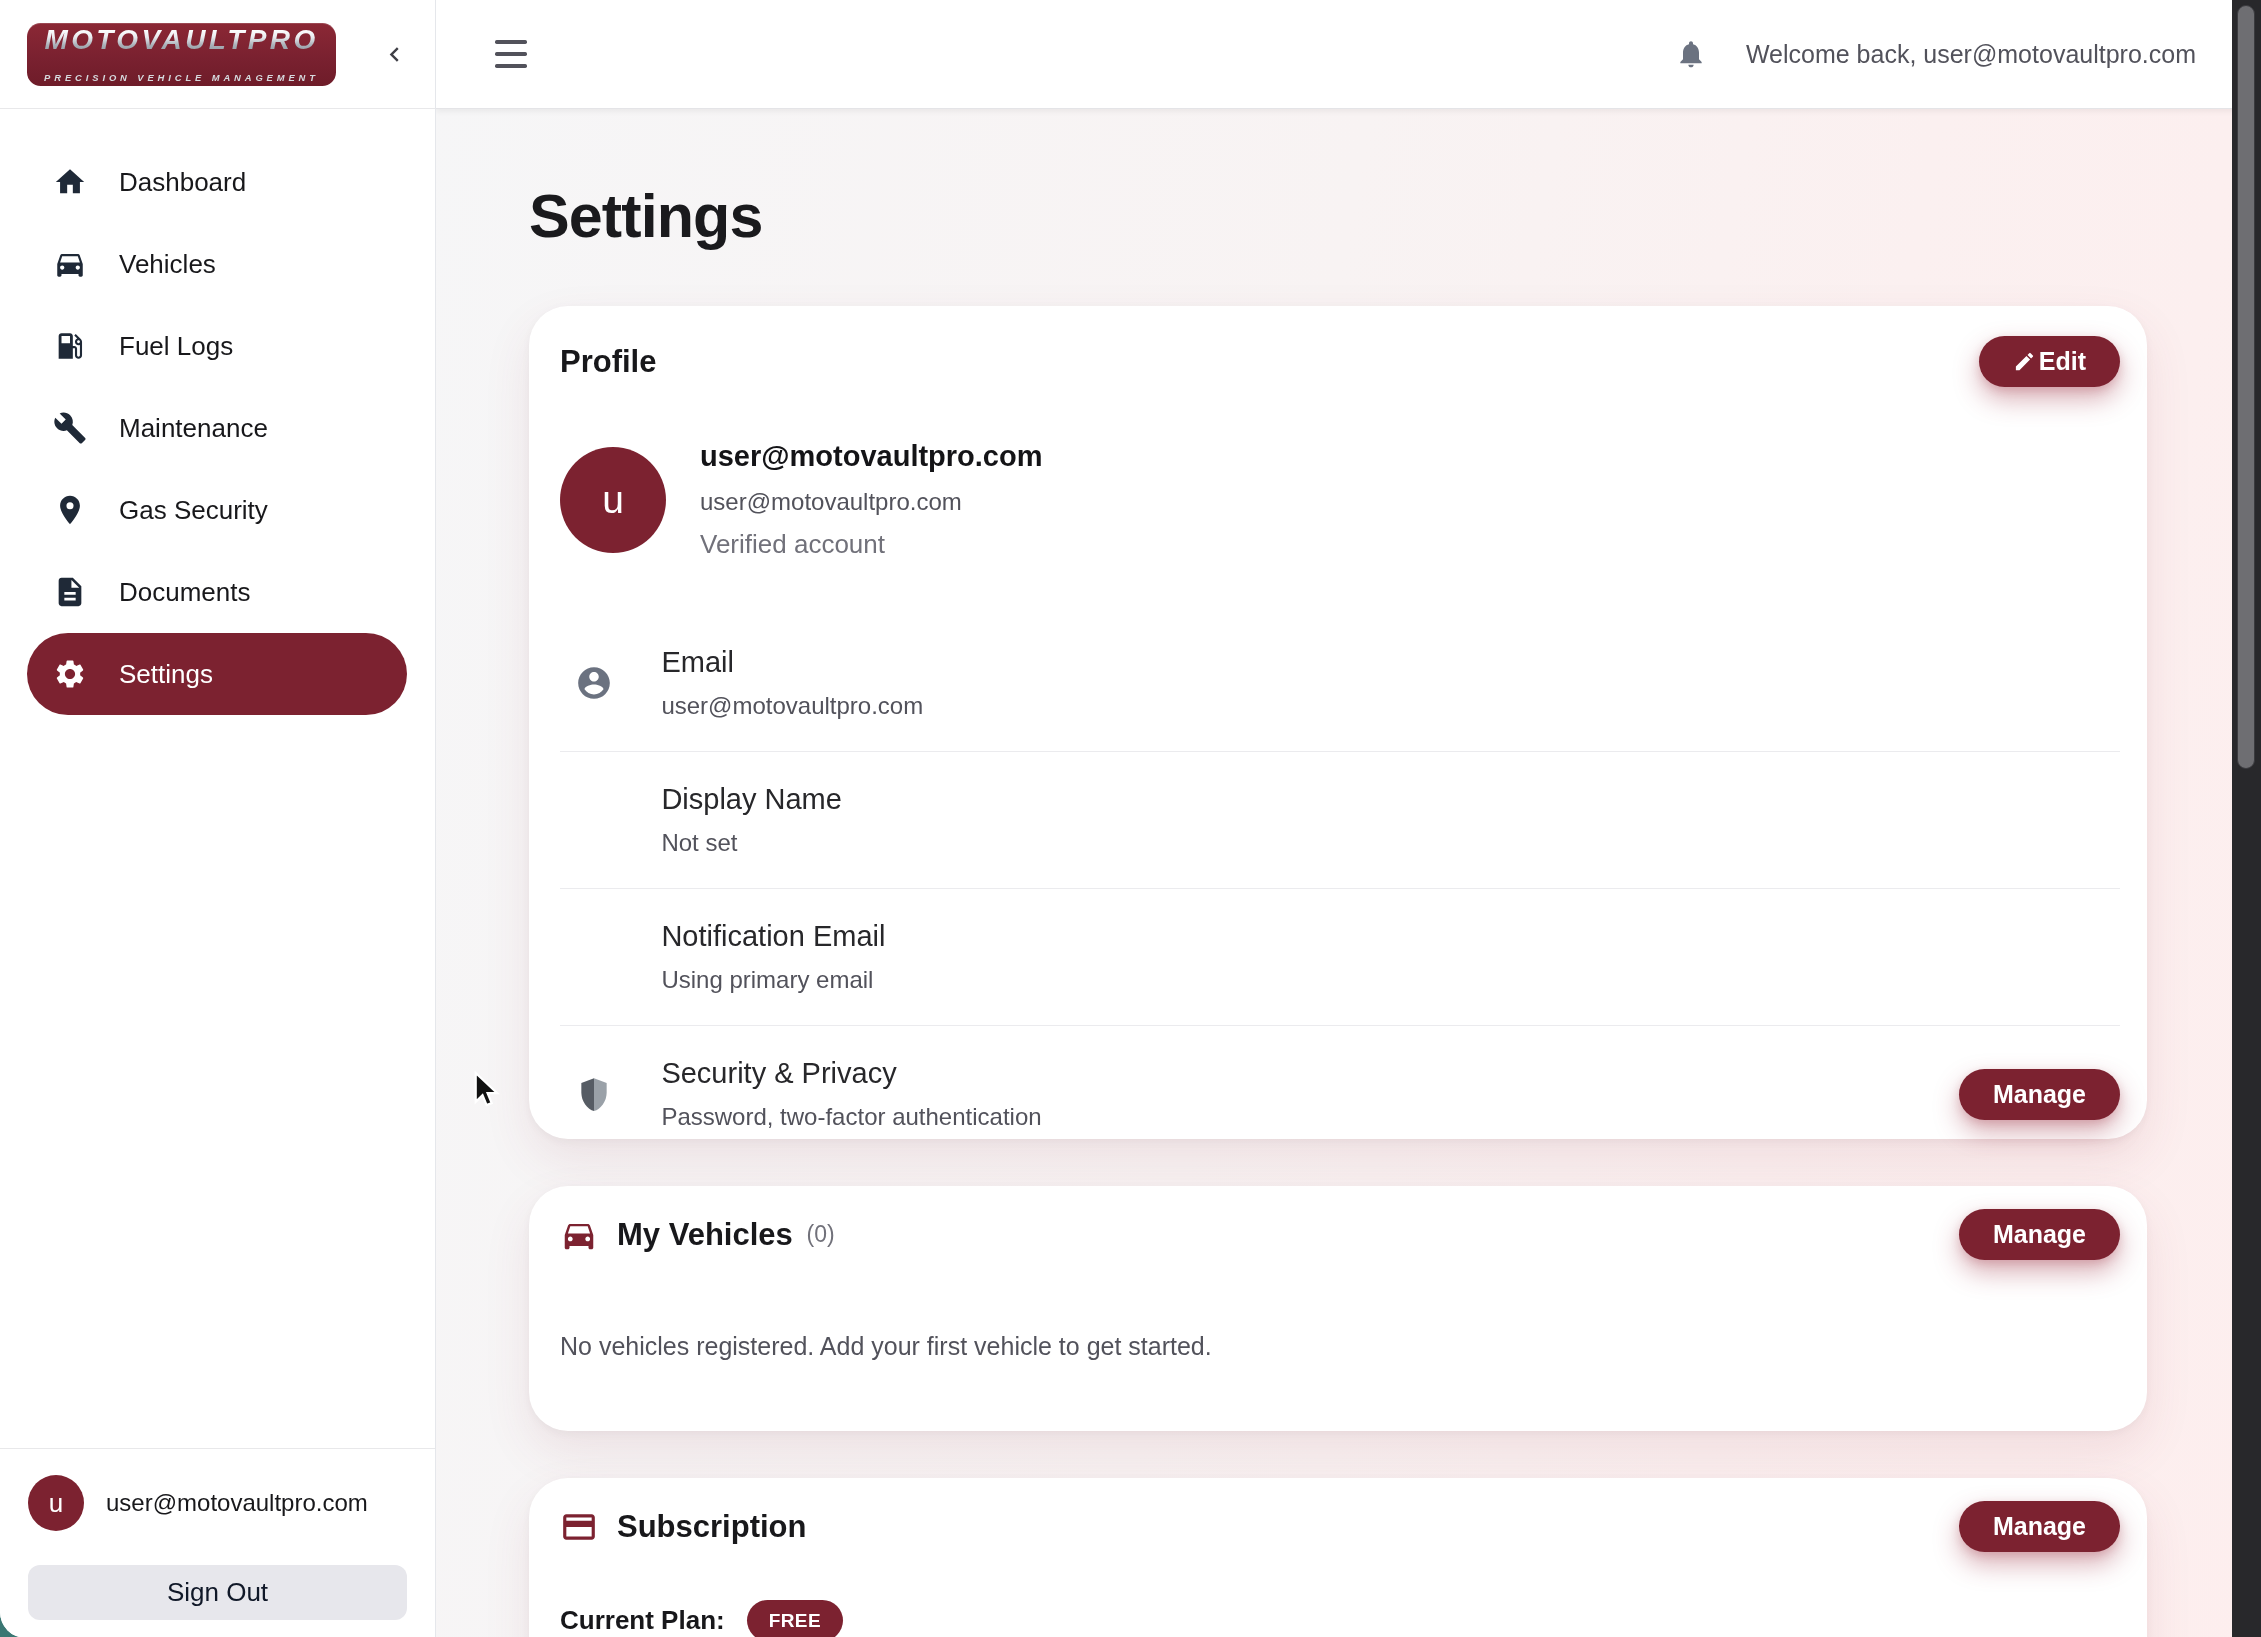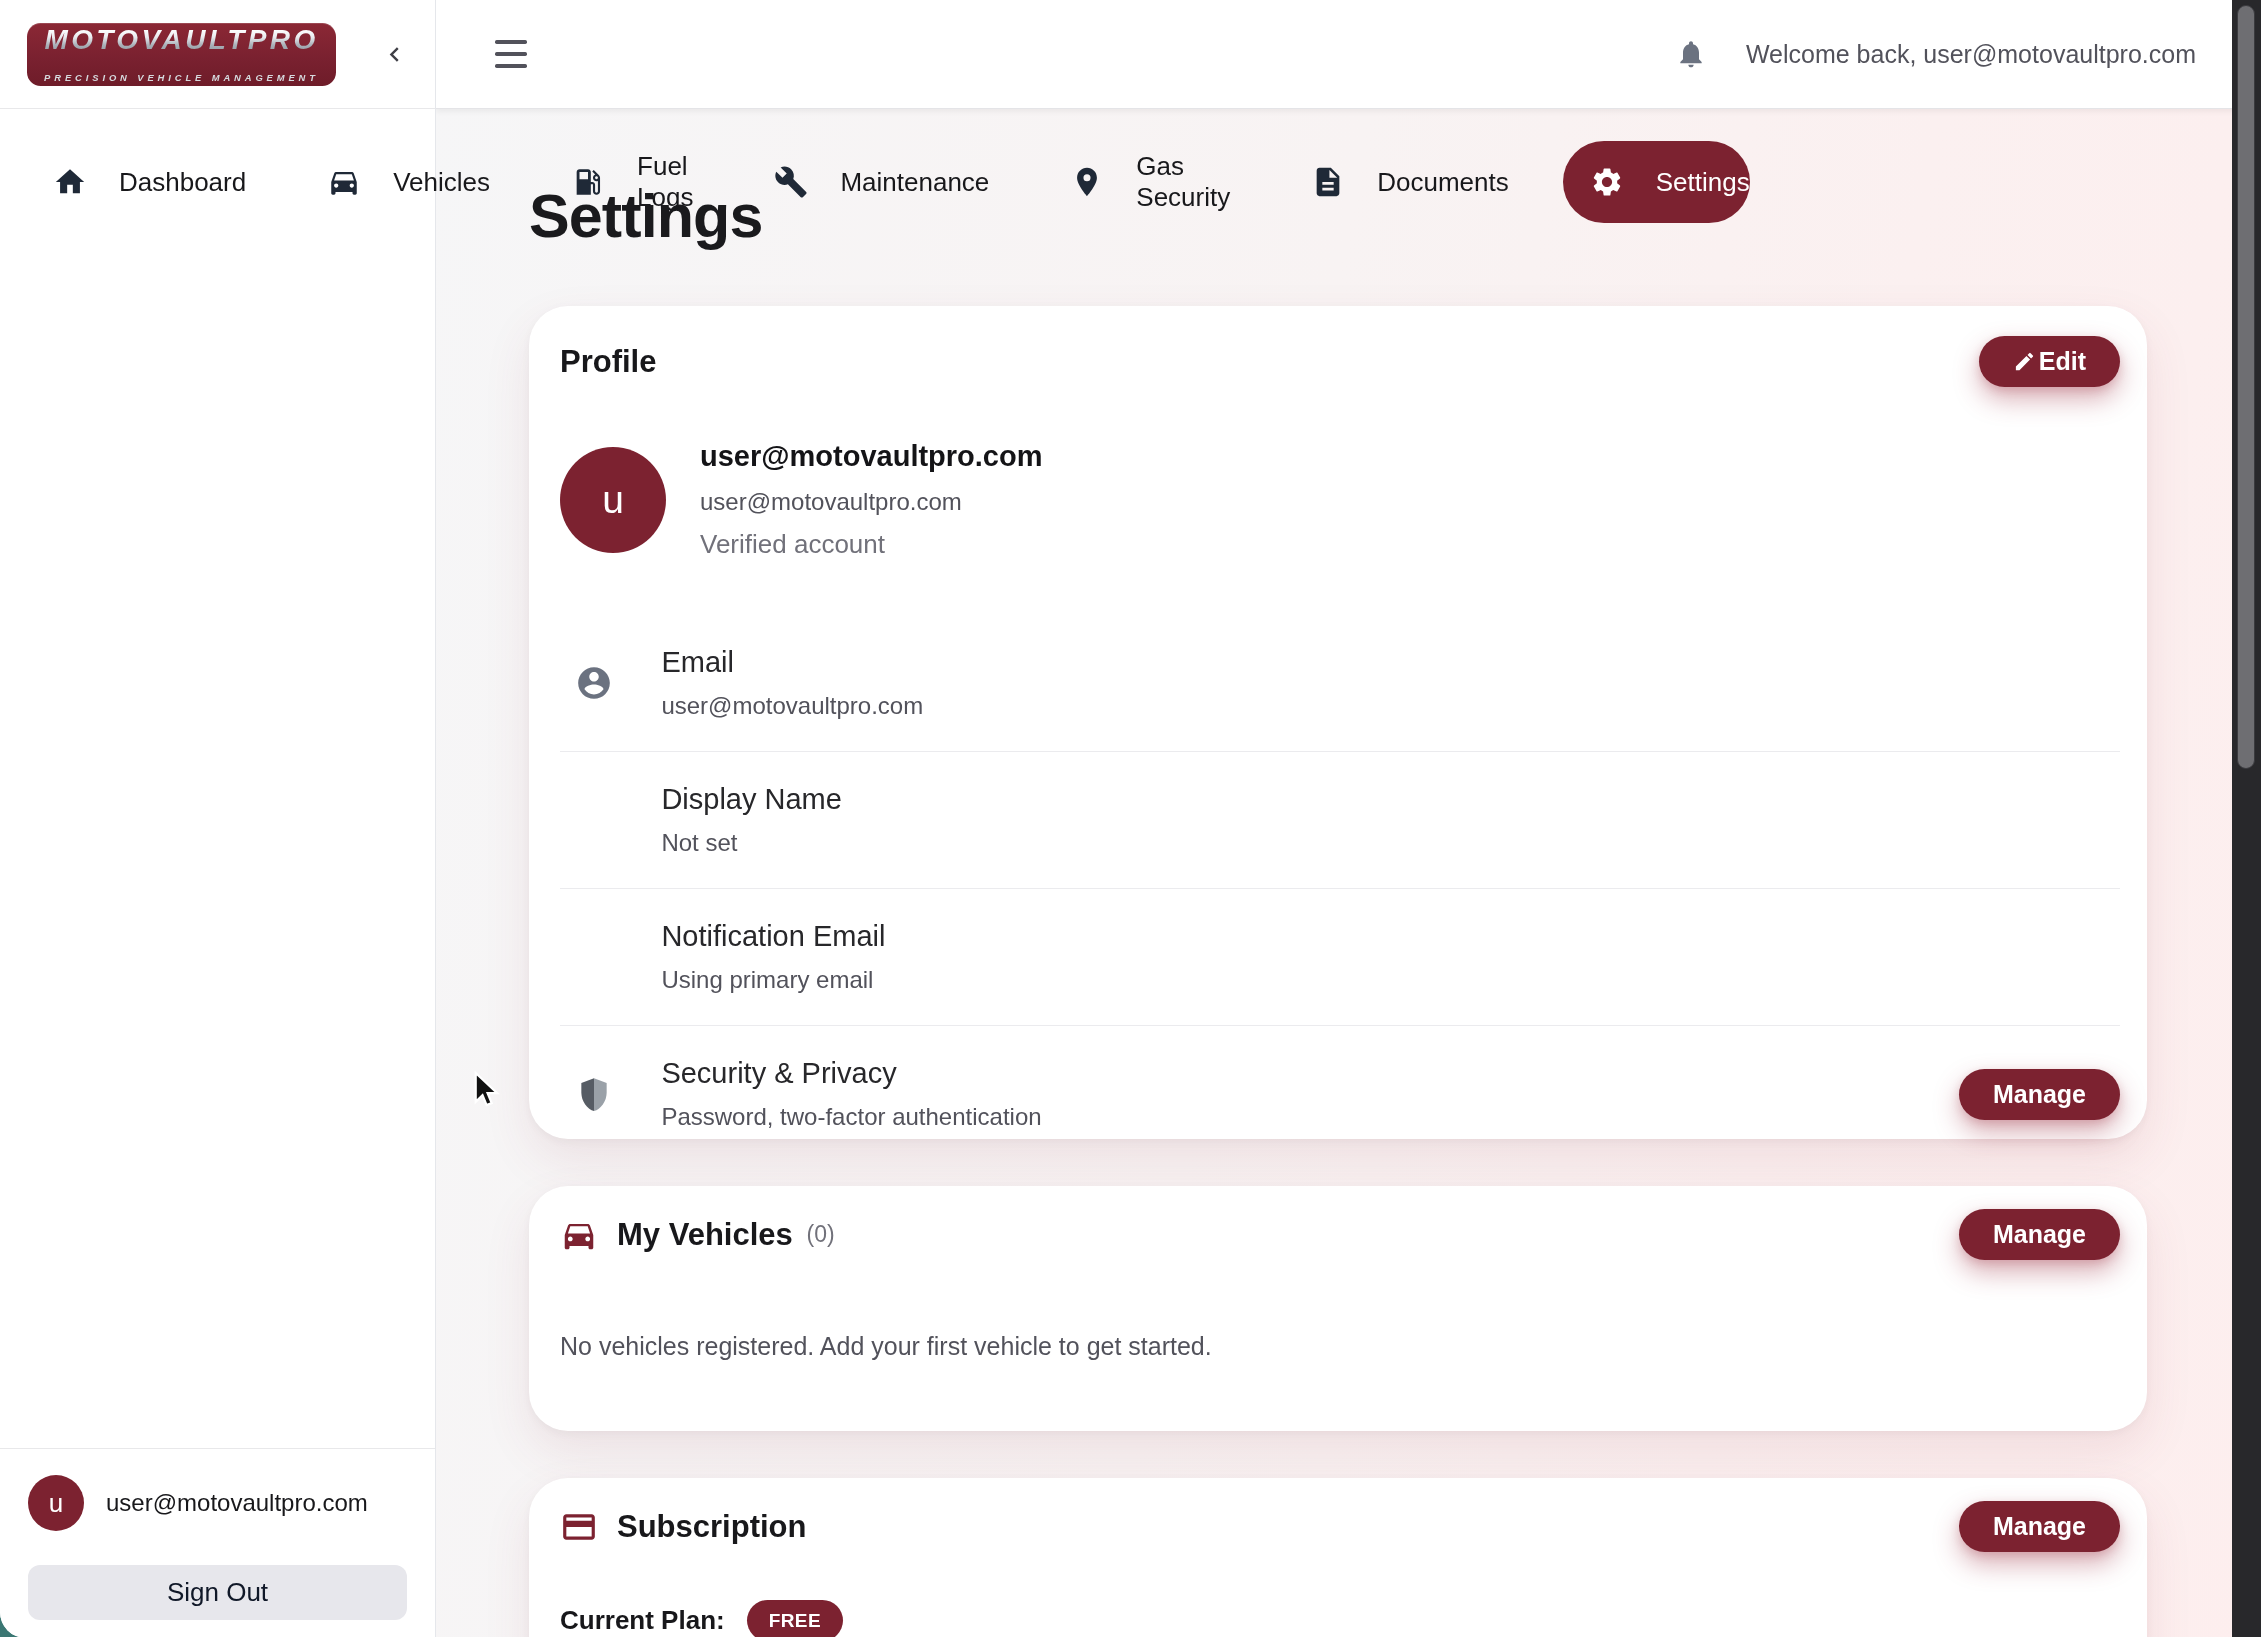--- a/index.html
+++ b/index.html
@@ -38,21 +38,21 @@
     -webkit-background-clip: text; background-clip: text; color: transparent;
   }
   .logo-sub {
     font-size: 9.4px; font-weight: 700; font-style: italic; letter-spacing: 3.9px;
     color: #d6dade; line-height: 1; white-space: nowrap;
   }
   .collapse-btn { width: 38px; height: 38px; display: flex; align-items: center; justify-content: center;
     background: none; border: none; cursor: pointer; }
   .collapse-btn svg { width: 29px; height: 29px; fill: #3f3f46; }
 
-  .nav { padding-top: 32px; display: flex; }
+  .nav { padding-top: 32px; display: flex; flex-direction: column; }
   .nav-item {
     height: 82px; display: flex; align-items: center;
     margin: 0 28px 0 26.5px; border-radius: 41px; padding-left: 26.5px; gap: 32px;
     font-size: 26px; color: #18181b; cursor: pointer; background: transparent;
   }
   .nav-item .nico { width: 34px; height: 34px; flex: 0 0 auto; display:flex; align-items:center; justify-content:center; }
   .nav-item .nico svg { width: 34px; height: 34px; fill: #1f2937; }
   .nav-item.active { background: #7c2230; color: #fff; }
   .nav-item.active .nico svg { fill: #ffffff; }
 

